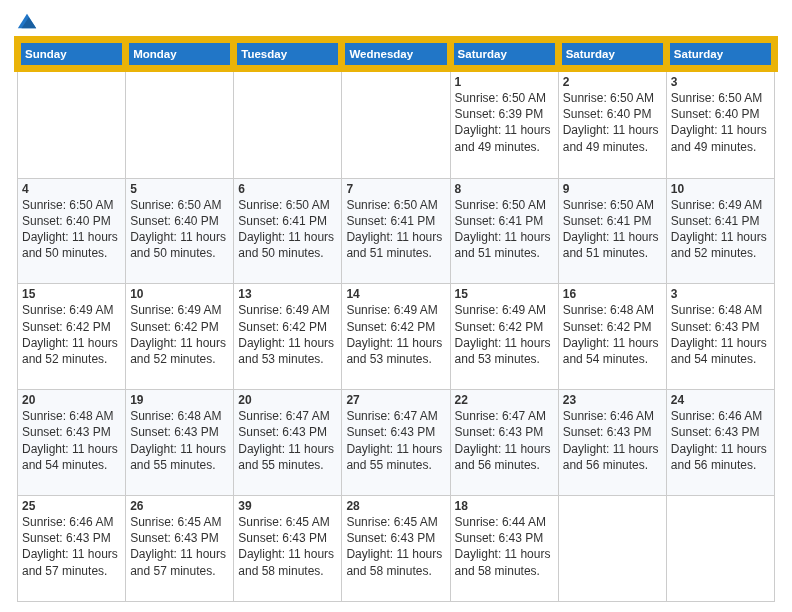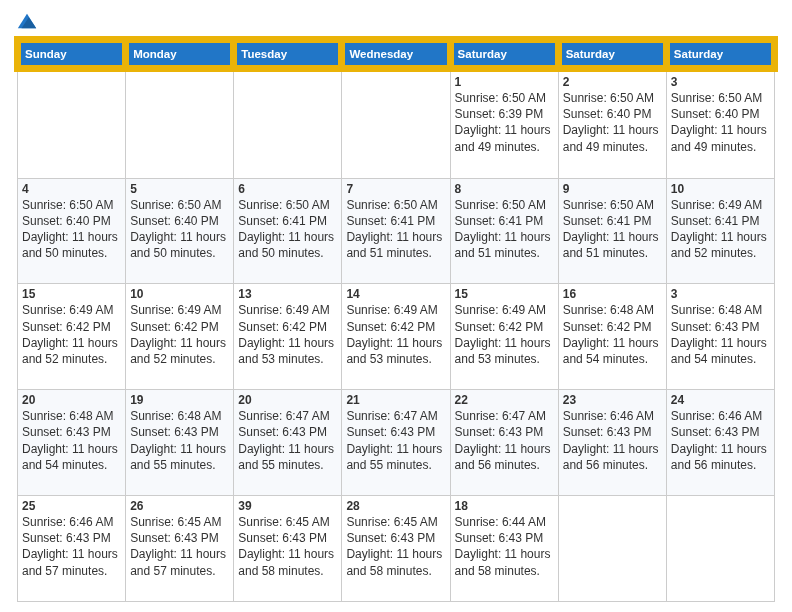--- a/index.html
+++ b/index.html
@@ -256,21 +256,21 @@
 Sunset: 6:43 PM
 Daylight: 11 hours and 55 minutes.</div>
           </td>
           <td>
             <span class="day-num">20</span>
             <div class="day-info">Sunrise: 6:47 AM
 Sunset: 6:43 PM
 Daylight: 11 hours and 55 minutes.</div>
           </td>
           <td>
-            <span class="day-num">21</span>
+            <span class="day-num">27</span>
             <div class="day-info">Sunrise: 6:47 AM
 Sunset: 6:43 PM
 Daylight: 11 hours and 55 minutes.</div>
           </td>
           <td>
             <span class="day-num">22</span>
             <div class="day-info">Sunrise: 6:47 AM
 Sunset: 6:43 PM
 Daylight: 11 hours and 56 minutes.</div>
           </td>

